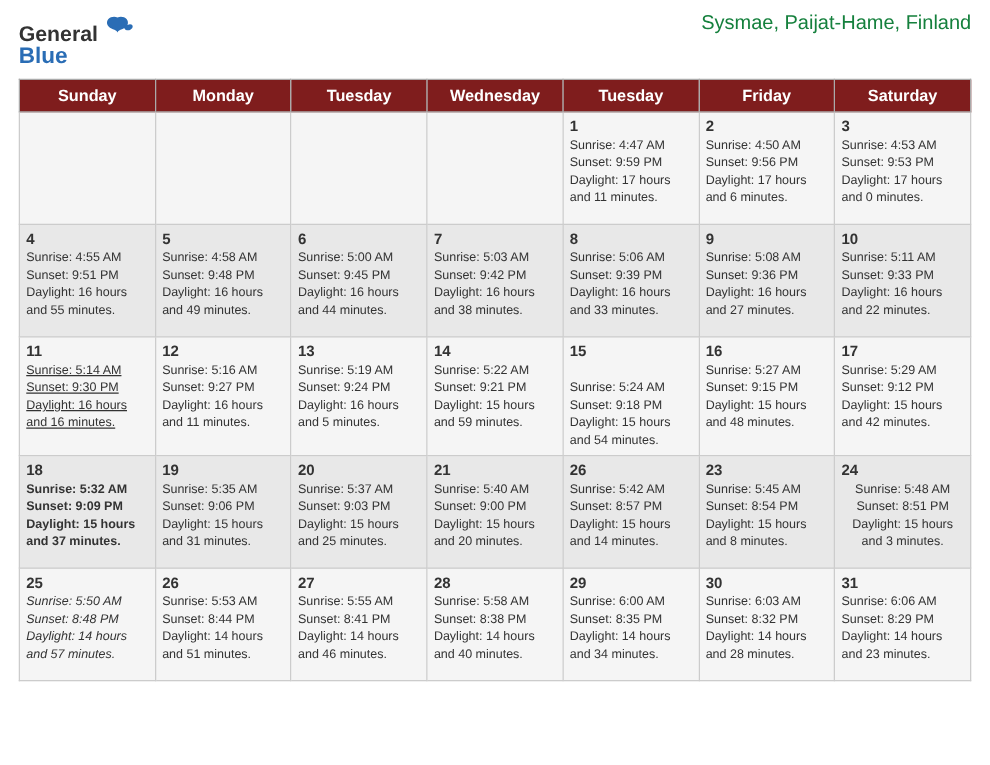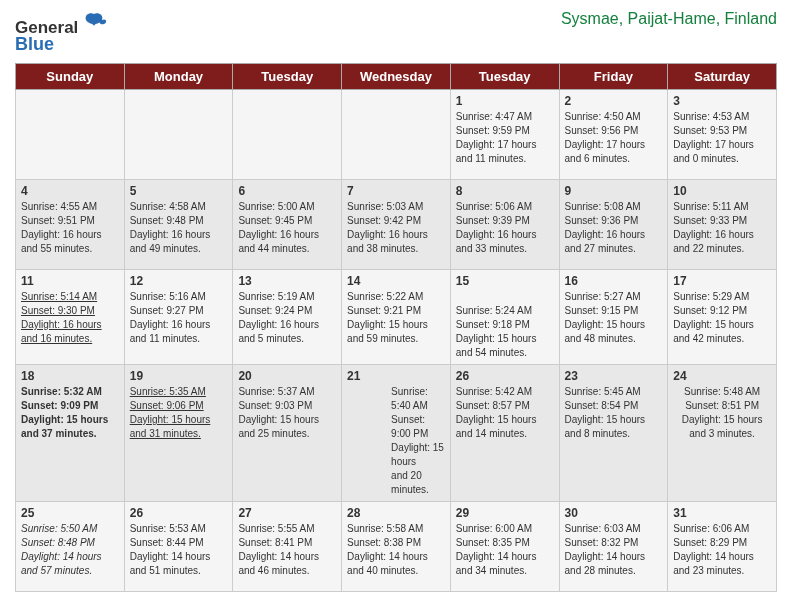--- a/index.html
+++ b/index.html
@@ -241,35 +241,35 @@
       <tr>
         <td>
           <span class="day-number">18</span>
           <div class="day-info" style="white-space: pre-line; font-weight: bold;">Sunrise: 5:32 AM
 Sunset: 9:09 PM
 Daylight: 15 hours
 and 37 minutes.</div>
         </td>
         <td>
           <span class="day-number">19</span>
-          <div class="day-info" style="white-space: pre-line; text-decoration: underline;">Sunrise: 5:35 AM
+          <div class="day-info" style="white-space: pre-line;">Sunrise: 5:35 AM
 Sunset: 9:06 PM
 Daylight: 15 hours
 and 31 minutes.</div>
         </td>
         <td>
           <span class="day-number">20</span>
           <div class="day-info" style="white-space: pre-line;">Sunrise: 5:37 AM
 Sunset: 9:03 PM
 Daylight: 15 hours
 and 25 minutes.</div>
         </td>
         <td>
           <span class="day-number">21</span>
-          <div class="day-info" style="white-space: pre-line; margin-left: 44px;">Sunrise: 5:40 AM
+          <div class="day-info" style="white-space: pre-line;">Sunrise: 5:40 AM
 Sunset: 9:00 PM
 Daylight: 15 hours
 and 20 minutes.</div>
         </td>
         <td>
           <span class="day-number">26</span>
           <div class="day-info" style="white-space: pre-line;">Sunrise: 5:42 AM
 Sunset: 8:57 PM
 Daylight: 15 hours
 and 14 minutes.</div>

